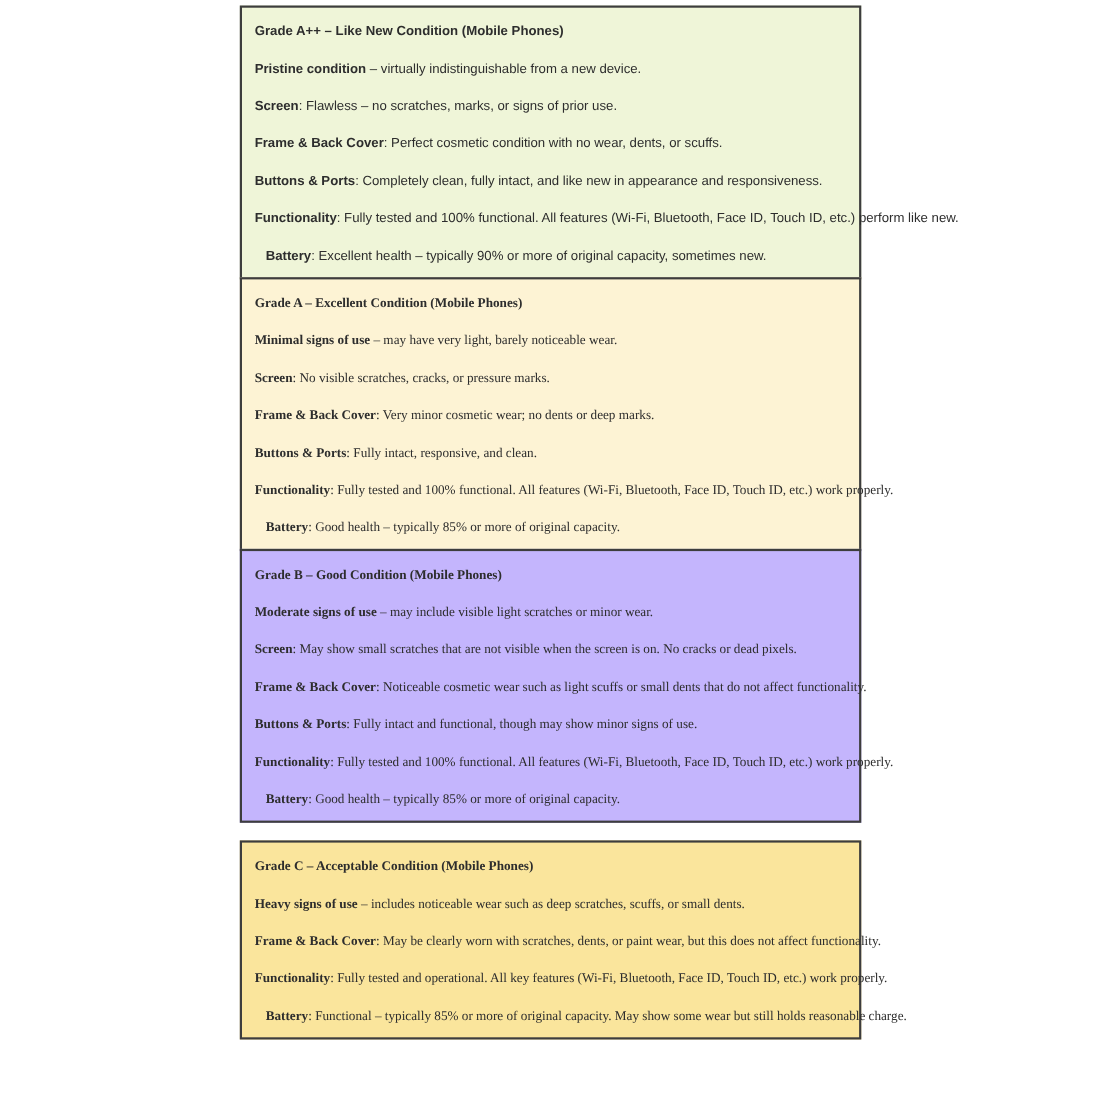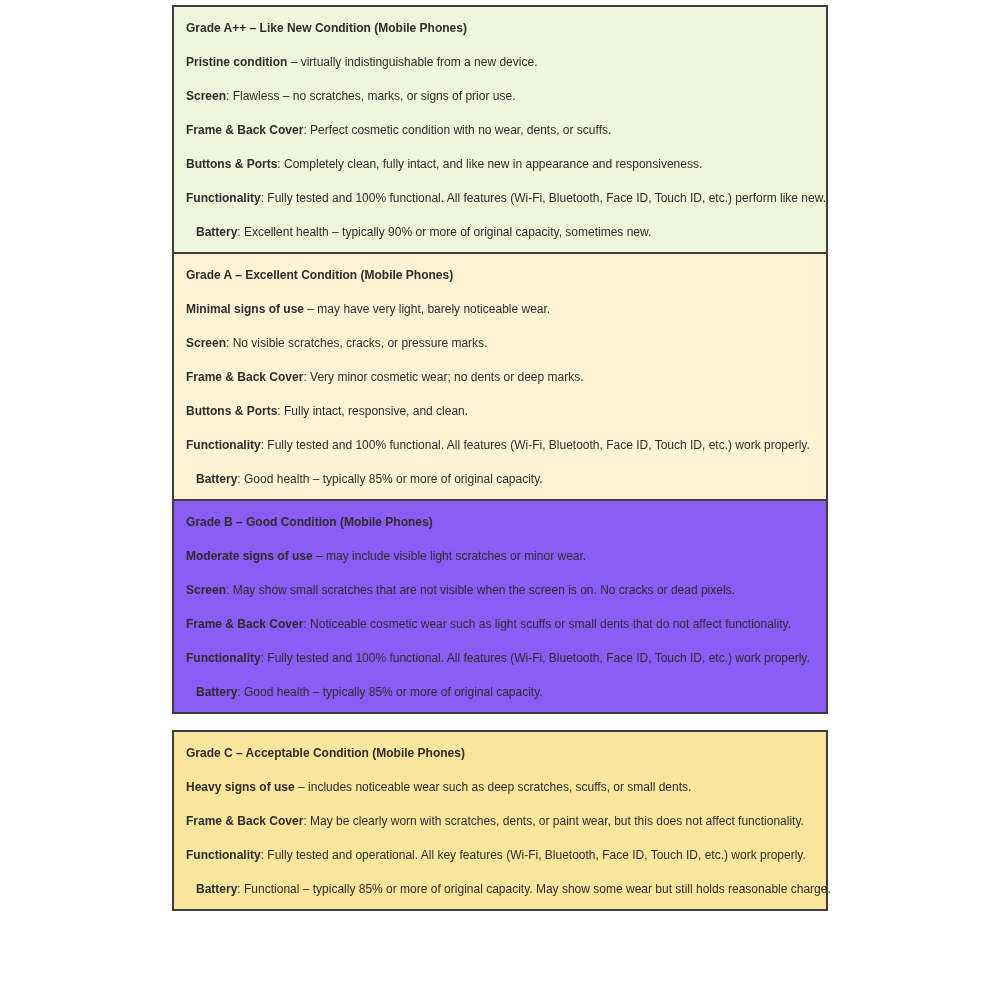--- a/index.html
+++ b/index.html
@@ -5,31 +5,32 @@
   html, body {
     margin: 0;
     padding: 0;
     background: #ffffff;
     width: 1000px;
     height: 1000px;
     overflow: hidden;
     font-family: "Liberation Sans", sans-serif;
   }
   .doc {
-    width: 656px;
+    width: 565px;
     margin: 5px auto 0 auto;
   }
   .grade-card {
     border: 2px solid #3d3d3d;
     padding: 12px 10px 10px 12px;
     box-sizing: border-box;
     color: #2d2d2d;
   }
   .grade-card + .grade-card {
     margin-top: -2px; 
+    font-family: Liberation Serif, serif;
   }
   .grade-card p {
     margin: 0 0 15px 0;
     font-size: 12px;
     line-height: 19px;
     white-space: nowrap;
   }
   .grade-card p:last-child {
     margin-bottom: 0;
     padding-left: 10px;
@@ -56,25 +57,26 @@
   <section class="grade-card" style="background-color: rgb(253, 243, 212);">
     <p class="heading">Grade A – Excellent Condition (Mobile Phones)</p>
     <p><strong>Minimal signs of use</strong><span> – may have very light, barely noticeable wear.</span></p>
     <p><strong>Screen</strong><span>: No visible scratches, cracks, or pressure marks.</span></p>
     <p><strong>Frame &amp; Back Cover</strong><span>: Very minor cosmetic wear; no dents or deep marks.</span></p>
     <p><strong>Buttons &amp; Ports</strong><span>: Fully intact, responsive, and clean.</span></p>
     <p><strong>Functionality</strong><span>: Fully tested and 100% functional. All features (Wi-Fi, Bluetooth, Face ID, Touch ID, etc.) work properly.</span></p>
     <p><strong>Battery</strong><span>: Good health – typically 85% or more of original capacity.</span></p>
   </section>
 
-  <section class="grade-card" style="background-color: #8b5cf6;">
+  <section class="grade-card" style="background-color: #c4b5fd;">
     <p class="heading">Grade B – Good Condition (Mobile Phones)</p>
     <p><strong>Moderate signs of use</strong><span> – may include visible light scratches or minor wear.</span></p>
     <p><strong>Screen</strong><span>: May show small scratches that are not visible when the screen is on. No cracks or dead pixels.</span></p>
     <p><strong>Frame &amp; Back Cover</strong><span>: Noticeable cosmetic wear such as light scuffs or small dents that do not affect functionality.</span></p>
+    <p><strong>Buttons &amp; Ports</strong><span>: Fully intact and functional, though may show minor signs of use.</span></p>
     <p><strong>Functionality</strong><span>: Fully tested and 100% functional. All features (Wi-Fi, Bluetooth, Face ID, Touch ID, etc.) work properly.</span></p>
     <p><strong>Battery</strong><span>: Good health – typically 85% or more of original capacity.</span></p>
   </section>
 
   <section class="grade-card" style="background-color: rgb(250, 229, 156); margin-top: 16px;">
     <p class="heading">Grade C – Acceptable Condition (Mobile Phones)</p>
     <p><strong>Heavy signs of use</strong><span> – includes noticeable wear such as deep scratches, scuffs, or small dents.</span></p>
     <p><strong>Frame &amp; Back Cover</strong><span>: May be clearly worn with scratches, dents, or paint wear, but this does not affect functionality.</span></p>
     <p><strong>Functionality</strong><span>: Fully tested and operational. All key features (Wi-Fi, Bluetooth, Face ID, Touch ID, etc.) work properly.</span></p>
     <p><strong>Battery</strong><span>: Functional – typically 85% or more of original capacity. May show some wear but still holds reasonable charge.</span></p>

